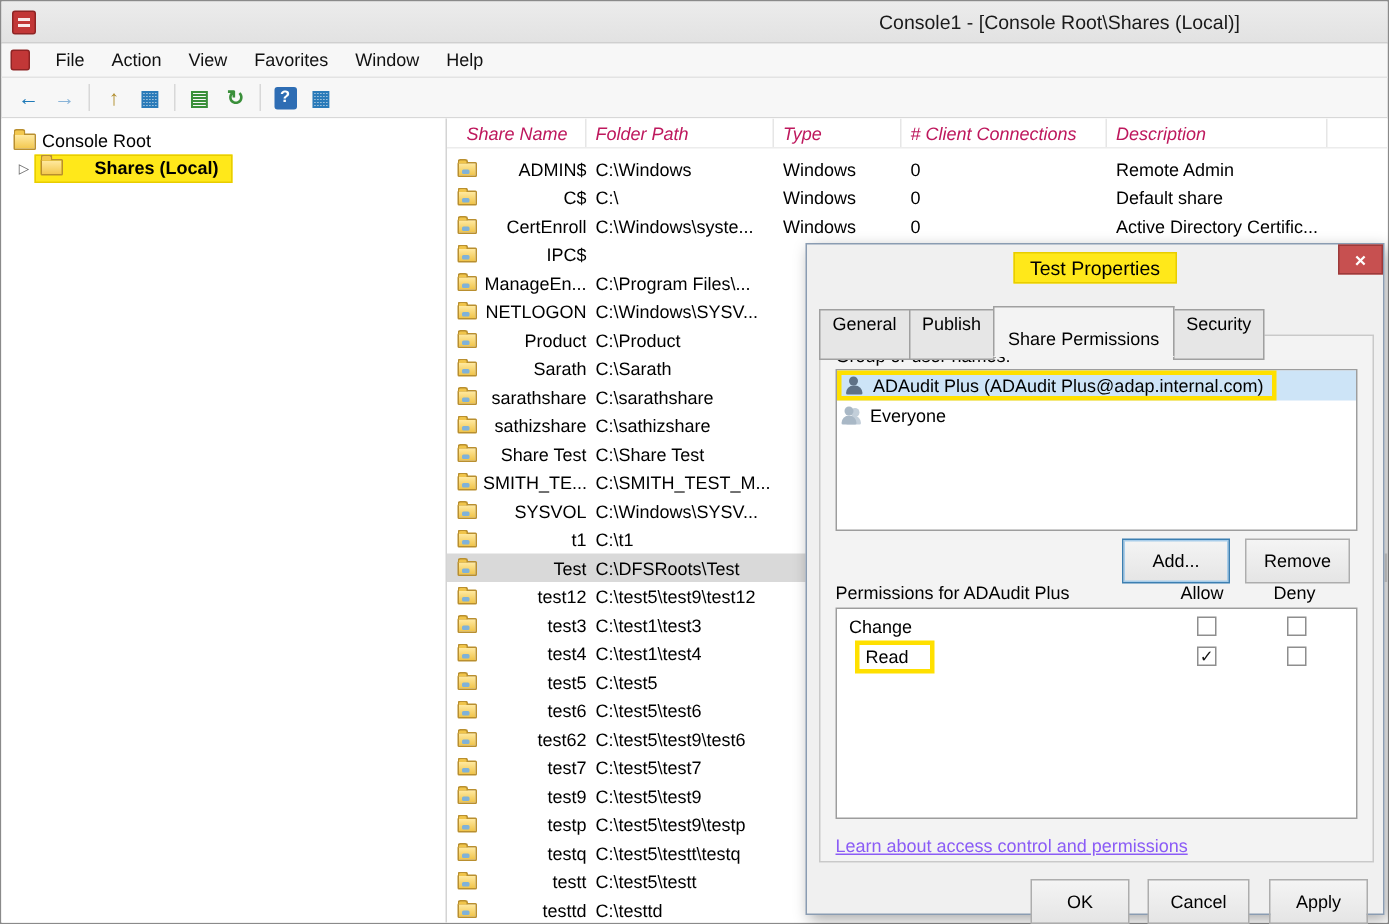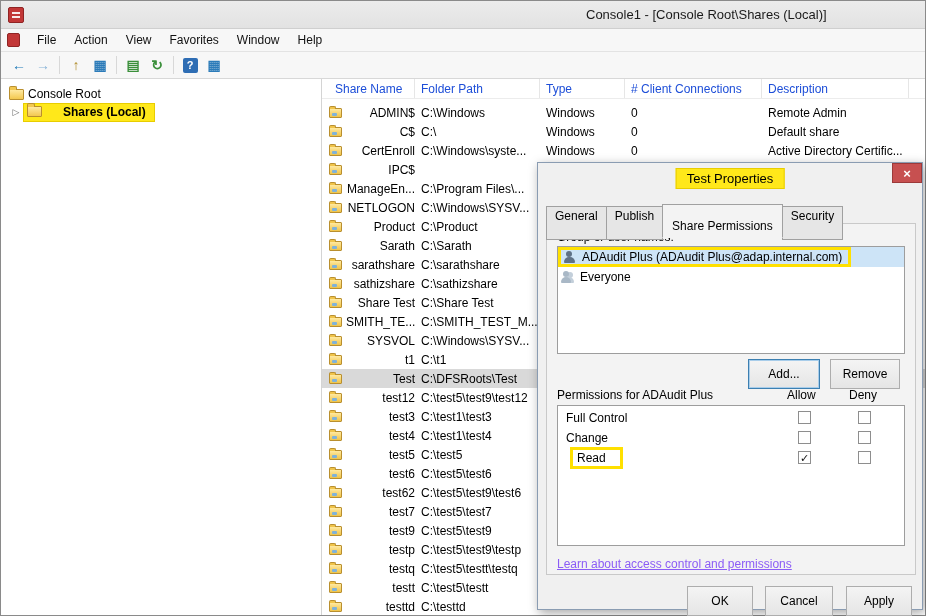--- a/index.html
+++ b/index.html
@@ -21,34 +21,34 @@
   
   .toolbar { display:flex; align-items:center; height:27px; background:#f7f7f7; border-bottom:1px solid #d8d8d8; padding-left:6px; }
   .tool-btn { width:24px; height:22px; display:flex; align-items:center; justify-content:center; border:1px solid transparent; border-radius:2px; }
   .tool-glyph { font-size:14px; font-weight:bold; line-height:1; }
   .tool-glyph.boxed { width:15px; height:15px; border-radius:2px; display:flex; align-items:center; justify-content:center; font-size:11px; font-weight:bold; }
   .tool-sep { width:1px; height:18px; background:#d8d8d8; margin:0 4px; flex:none; }
 
   
   .content { position:absolute; top:78px; left:0; right:0; bottom:0; display:flex; background:#fff; }
 
-  .tree-pane { width:321px; border-right:1px solid #d4d4d4; padding-top:6px; background:#fff; }
+  .tree-pane { width:297px; border-right:1px solid #d4d4d4; padding-top:6px; background:#fff; }
   .tree-row { height:18px; display:flex; align-items:center; padding-left:8px; white-space:nowrap; }
   .tree-row.child { padding-left:8px; }
   .expand-arrow { width:14px; font-size:9px; color:#6a6a6a; text-align:center; flex:none; }
   .tree-label { margin-left:4px; }
   .hl-box { display:inline-flex; align-items:center; background:#ffe81a; border:1px solid #e8cd00; padding:1px 8px 2px 3px; font-weight:bold;gap:16px; }
   .hl-box .folder-icon { margin-right:5px; }
 
   .folder-icon { position:relative; width:15px; height:11px; background:linear-gradient(#ffe9a0,#f3c84f); border:1px solid #b98f2f; border-radius:1px; flex:none; }
   .folder-icon::before { content:""; position:absolute; top:-4px; left:-1px; width:6px; height:3px; background:#f3c84f; border:1px solid #b98f2f; border-bottom:none; border-radius:2px 2px 0 0; }
 
   
   .list-pane { flex:1; overflow:hidden; position:relative; background:#fff; }
-  .thead { display:flex; height:20px; align-items:center; border-bottom:1px solid #ececec; color:#1d4ed8; }
+  .thead { display:flex; height:20px; align-items:center; border-bottom:1px solid #ececec; color:#be185d;font-style:italic; }
   .hcell { height:100%; display:flex; align-items:center; border-right:1px solid #e6e6e6; padding-left:6px; white-space:nowrap; overflow:hidden; }
   .hcell.col0 { width:93px; padding-left:13px; }
   .hcell.col1 { width:125px; } .hcell.col2 { width:85px; }
   .hcell.col3 { width:137px; } .hcell.col4 { width:147px; }
   .hcell.colrest { flex:1; border-right:none; }
   .tbody { padding-top:4px; }
   .trow { display:flex; height:19px; align-items:center; }
   .trow.selected { background:#d9d9d9; }
   .cell { padding-left:6px; white-space:nowrap; overflow:hidden; }
   .cell.col0 { width:93px; padding-left:7px; display:flex; align-items:center; gap:4px;justify-content:space-between; }
@@ -491,25 +491,20 @@
       <button class="btn remove">Remove</button>
 
       <div class="perm-header">
         <span class="perm-for">Permissions for ADAudit Plus</span>
         <span class="perm-allow">Allow</span>
         <span class="perm-deny">Deny</span>
       </div>
 
       <div class="perm-list">
           <div class="prow">
-            <span class="plabel">Full Control</span>
-            <span class="pcb allow"></span>
-            <span class="pcb deny"></span>
-          </div>
-          <div class="prow">
             <span class="plabel">Change</span>
             <span class="pcb allow"></span>
             <span class="pcb deny"></span>
           </div>
           <div class="prow">
             <span class="plabel hl-border">Read</span>
             <span class="pcb allow">✓</span>
             <span class="pcb deny"></span>
           </div>
         </div>

